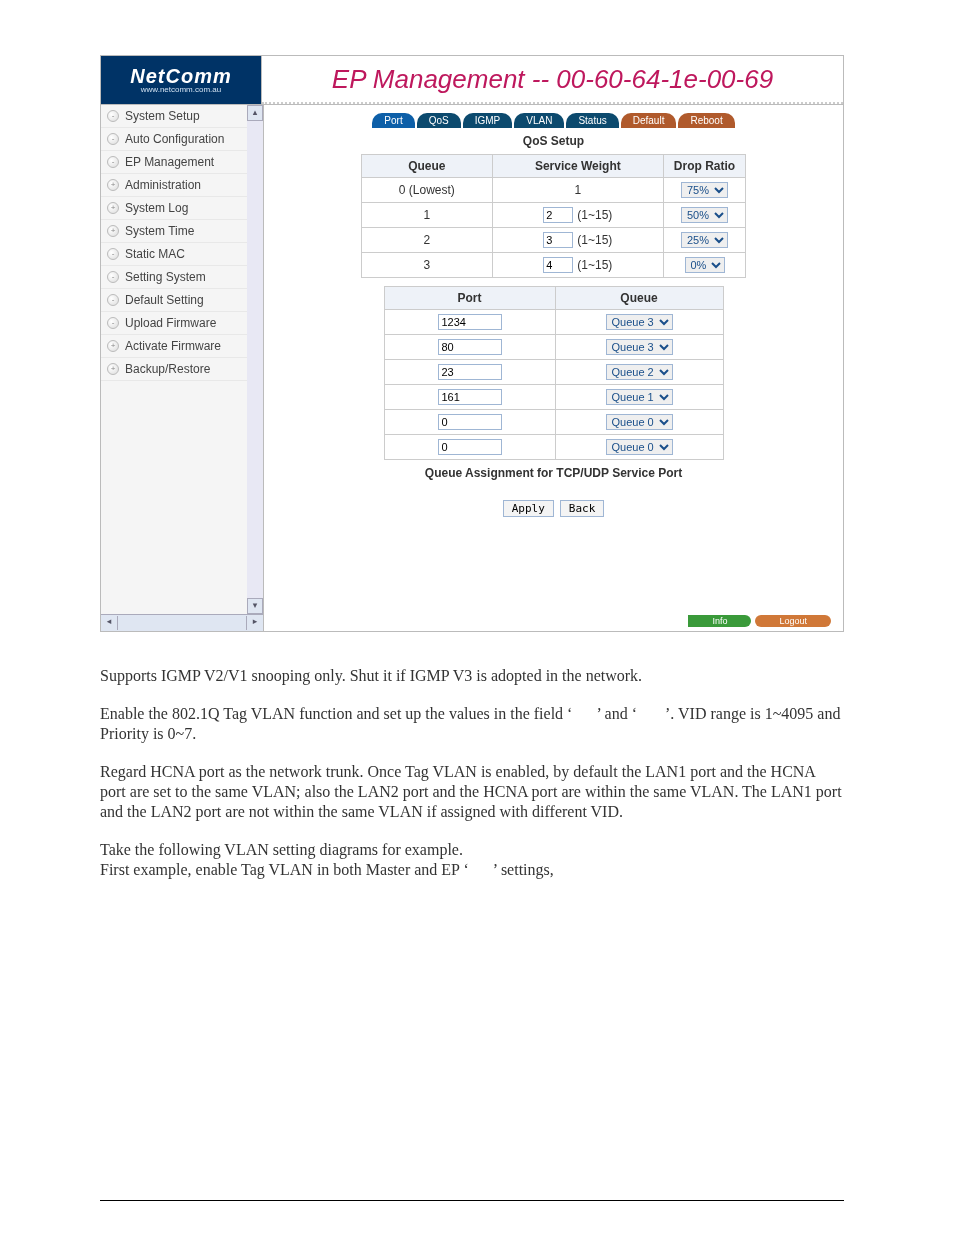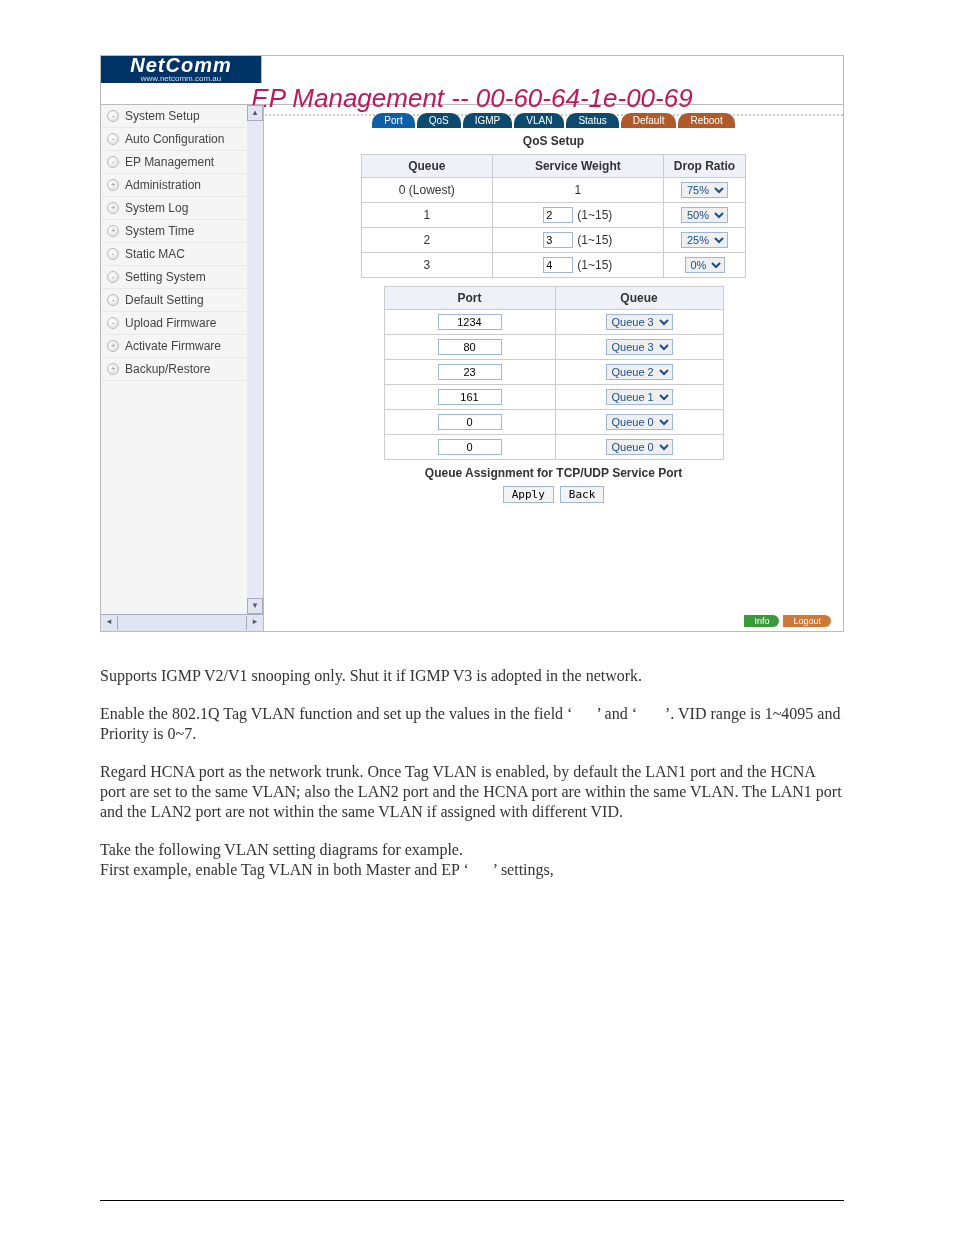--- a/index.html
+++ b/index.html
@@ -18,21 +18,20 @@
     margin: 55px 110px 0 100px;
     border: 1px solid #bbb;
     height: 575px;
     display: flex;
     flex-direction: column;
   }
   .top-row {
     display: flex;
     border-bottom: 1px solid #bbb;
     height: 48px;
-    flex-direction: column;
   }
   .logo-cell {
     width: 160px;
     background: #003366;
     color: #fff;
     display: flex;
     flex-direction: column;
     align-items: center;
     justify-content: center;
     border-right: 1px solid #bbb;
@@ -175,59 +174,59 @@
     width: 24px;
     font-size: 11px;
     border: 1px solid #9fb6d4;
     padding: 1px 2px;
   }
   .wide-input {
     width: 56px;
     font-size: 11px;
     border: 1px solid #9fb6d4;
     padding: 1px 3px;
-    text-align:center;
+    text-align:left;
   }
   select.small {
     font-size: 11px;
     border: 1px solid #9fb6d4;
     padding: 0 1px;
     color: #1a4f8a;
   }
   .caption {
     text-align: center;
     font-weight: bold;
     font-size: 12px;
     padding: 2px 0 8px 0;
   }
   .bottom-buttons {
     display:flex; justify-content:center; gap:6px;
-    margin-top: 4px;
+    margin-top: 18px;
   }
   .btn {
     font-family: monospace;
     font-size: 11px;
     padding: 1px 8px;
     background: #f4f4f4;
     border: 1px solid #9fb6d4;
     cursor:pointer;
   }
   .footer-pills {
     position:absolute;
     right: 12px; bottom: 4px;
     display:flex; gap:4px;
   }
   .pill {
     font-size: 9px;
     color:#fff;
-    padding: 1px 10px;
+    padding: 1px 24px;
     border-radius: 0 10px 10px 0;
   }
   .pill.info { background:#3a9a3a; }
-  .pill.logout { background:#d07838; }
+  .pill.logout { background:#d07838;border-radius:6px; }
   .doc-text {
     margin: 34px 110px 0 100px;
     font-family: "Times New Roman", serif;
     font-size: 16px;
     line-height: 1.25;
   }
   .doc-text p { margin: 0 0 18px 0; }
   .doc-text .hr {
     margin-top: 320px;
     border-top: 1px solid #000;

